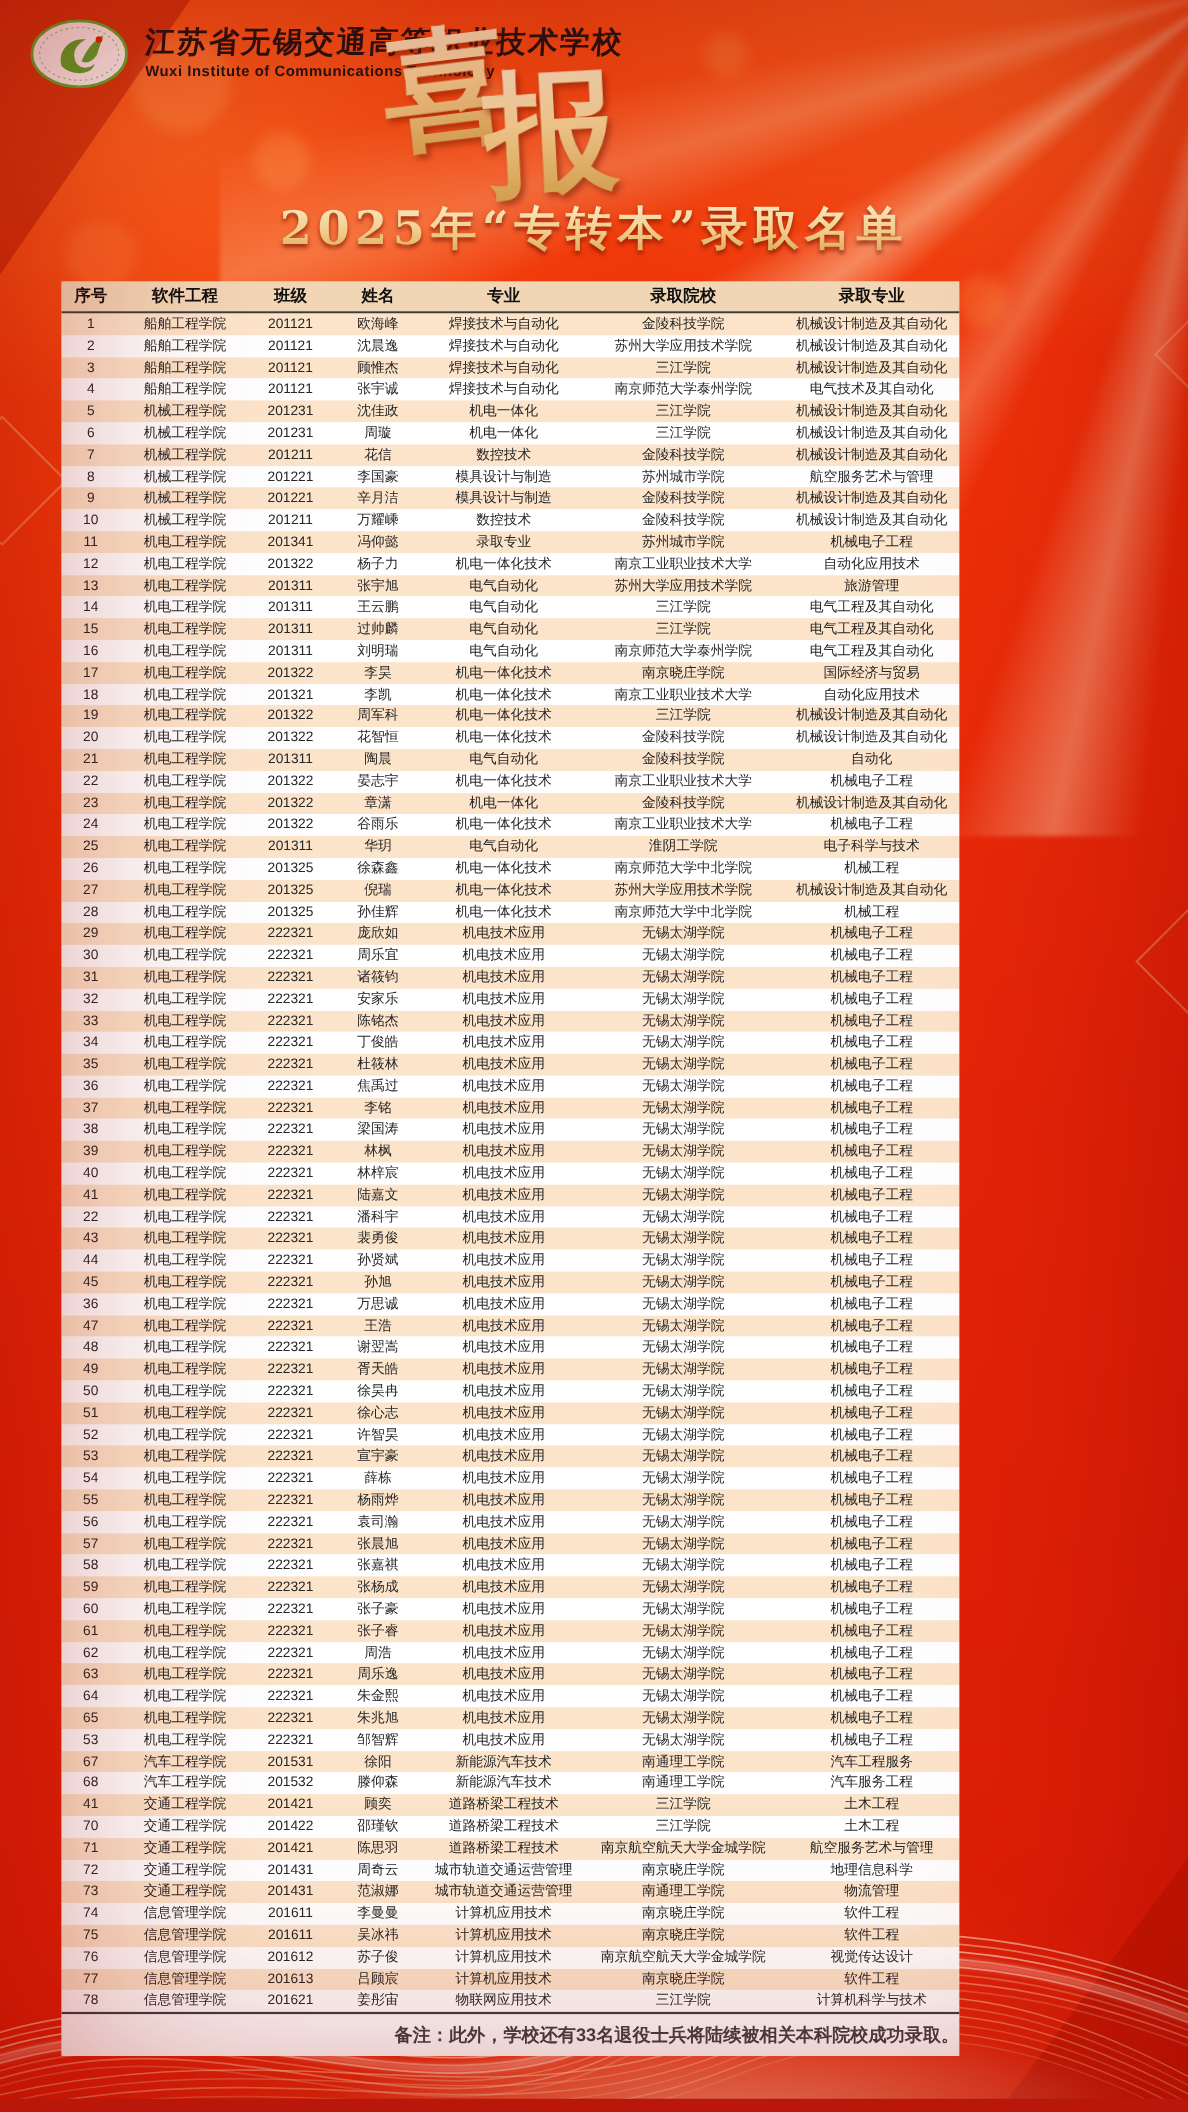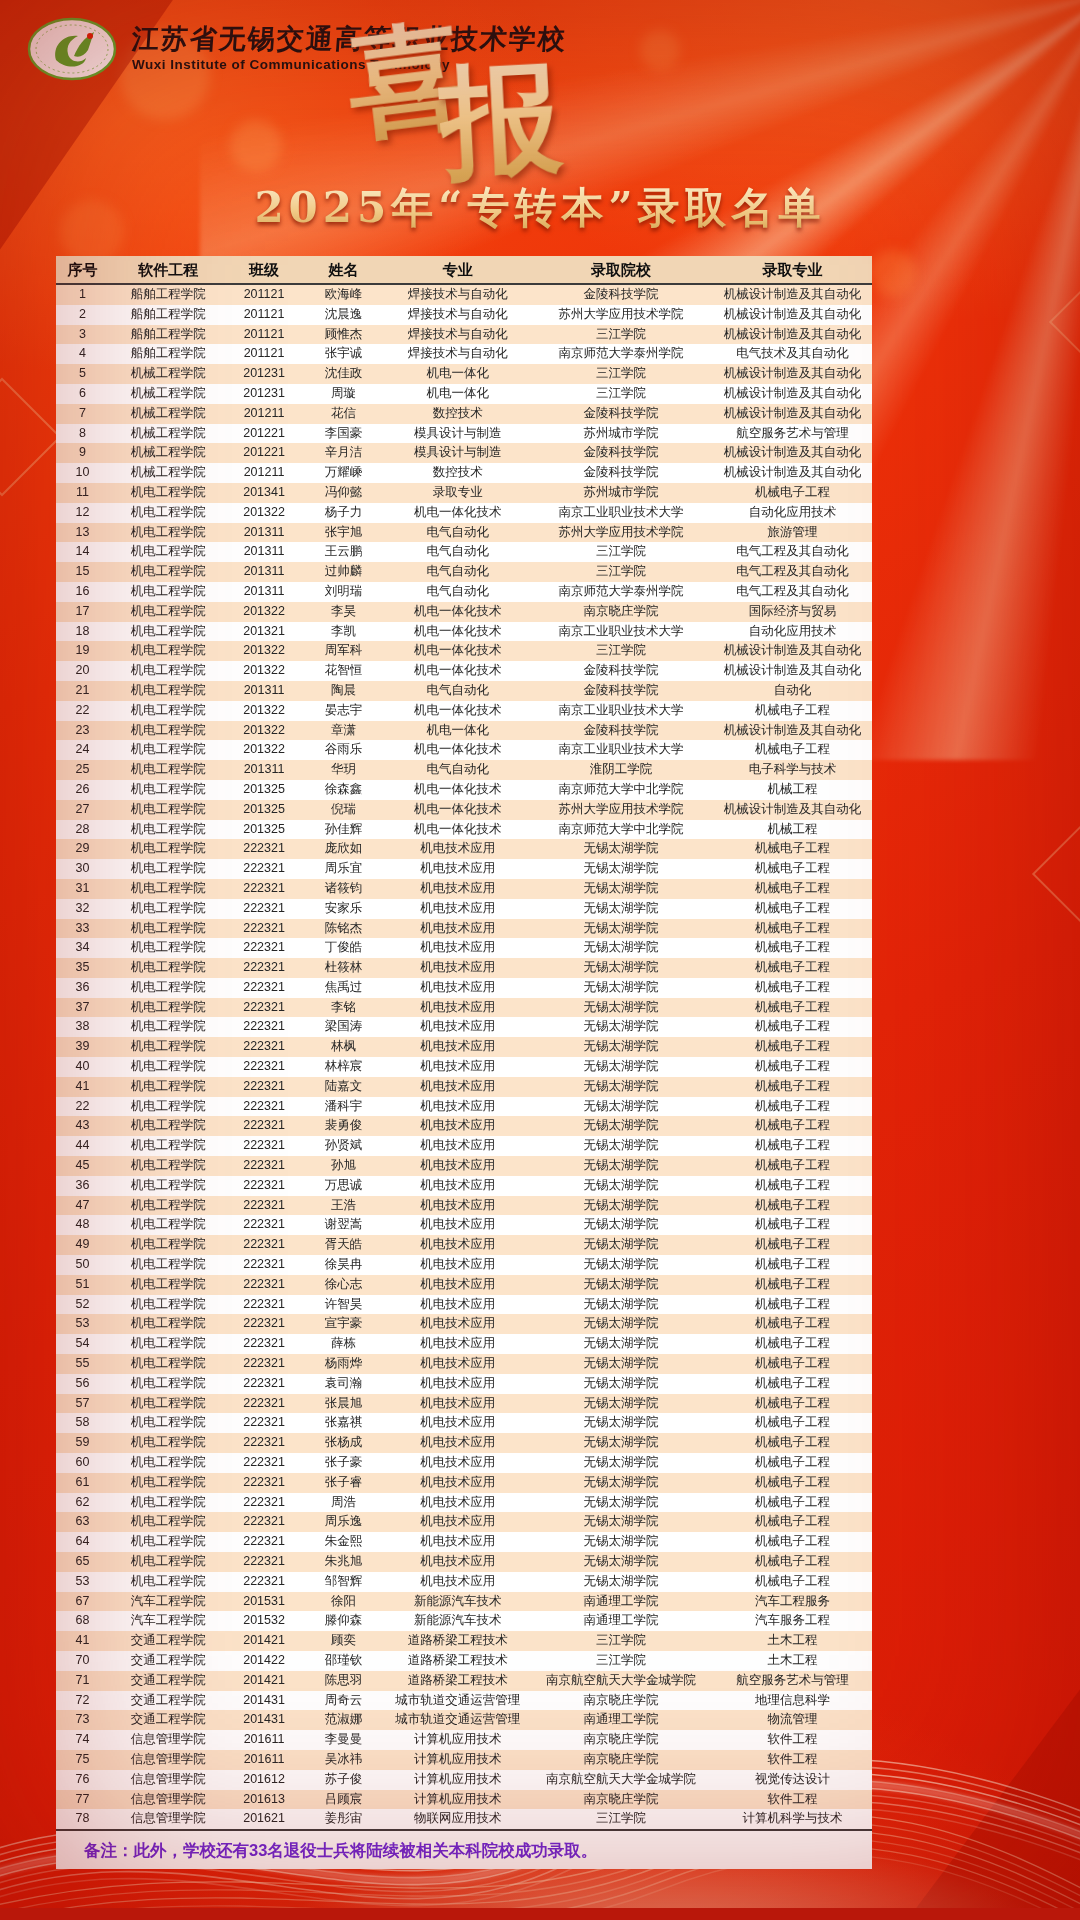--- a/index.html
+++ b/index.html
@@ -69,21 +69,21 @@
   .table-card{position:absolute;left:56px;top:256px;width:816px;background:#ffffff;}
   .thead{display:flex;height:27px;line-height:27px;background:#f2d7b6;border-bottom:2px solid #3c3c3c;}
   .hcell{font-weight:bold;font-size:15px;color:#101010;text-align:center;white-space:nowrap;}
   .trow{display:flex;height:19.8px;line-height:19.8px;}
   .trow.odd{background:#fce4ca;}
   .trow.even{background:#ffffff;}
   .tcell{font-size:12.5px;color:#262626;text-align:center;white-space:nowrap;overflow:hidden;}
   .col0{width:6.5%;}  .col1{width:14.5%;} .col2{width:9%;}
   .col3{width:10.5%;} .col4{width:17.5%;} .col5{width:22.5%;} .col6{width:19.5%;}
   .note-row{height:38px;line-height:38px;background:#ffffff;border-top:2px solid #3c3c3c;
-    font-weight:bold;font-size:16.5px;color:#6d28d9;padding-left:28px;white-space:nowrap;}
+    font-weight:bold;font-size:16.5px;color:#404040;padding-left:28px;white-space:nowrap;text-align:right;}
 </style>
 </head>
 <body>
 
 <div class="poster">
 
   <div class="rays"></div>
   <div class="bokeh b1"></div>
   <div class="bokeh b2"></div>
   <div class="bokeh b3"></div>

